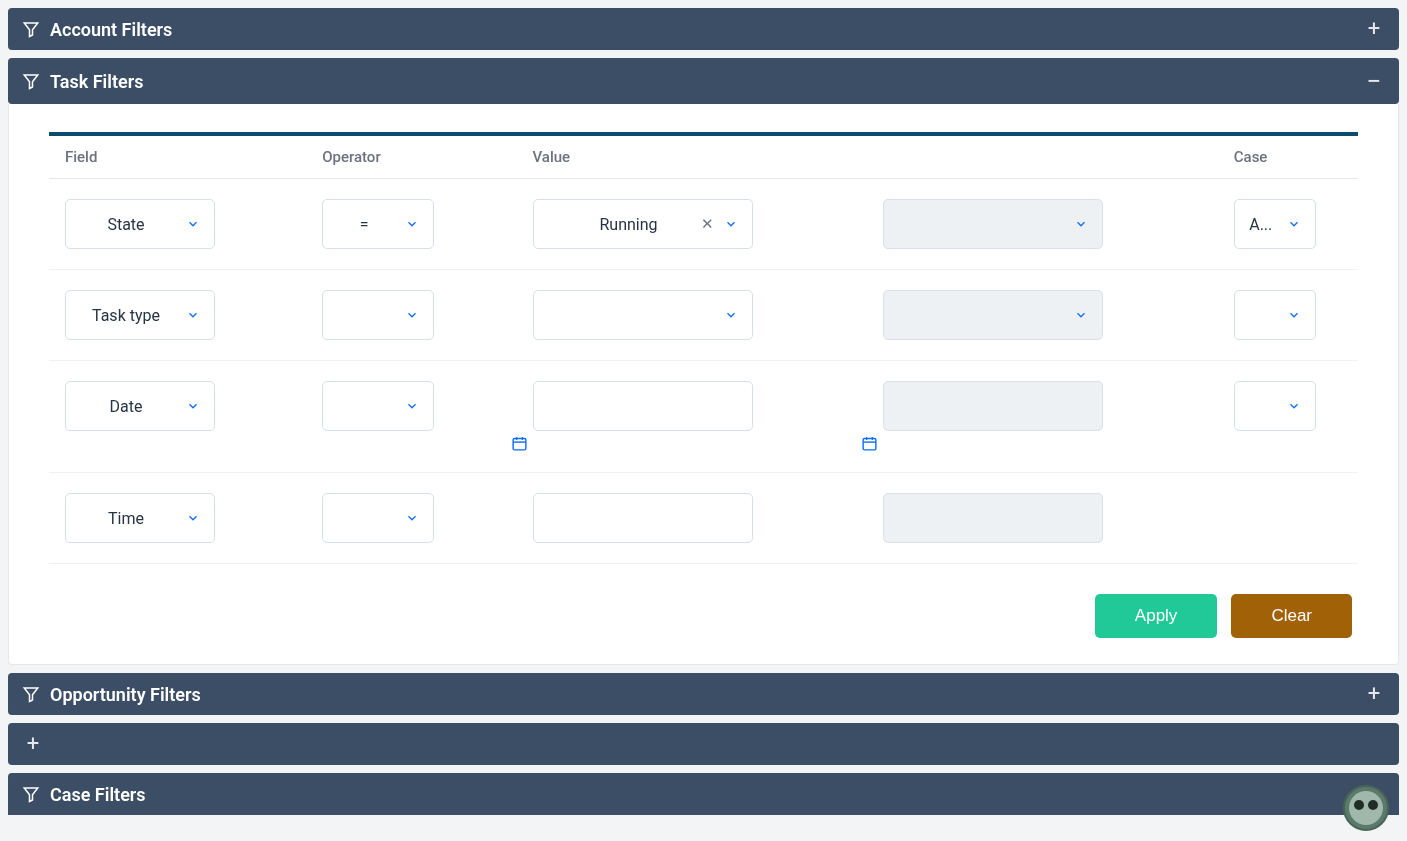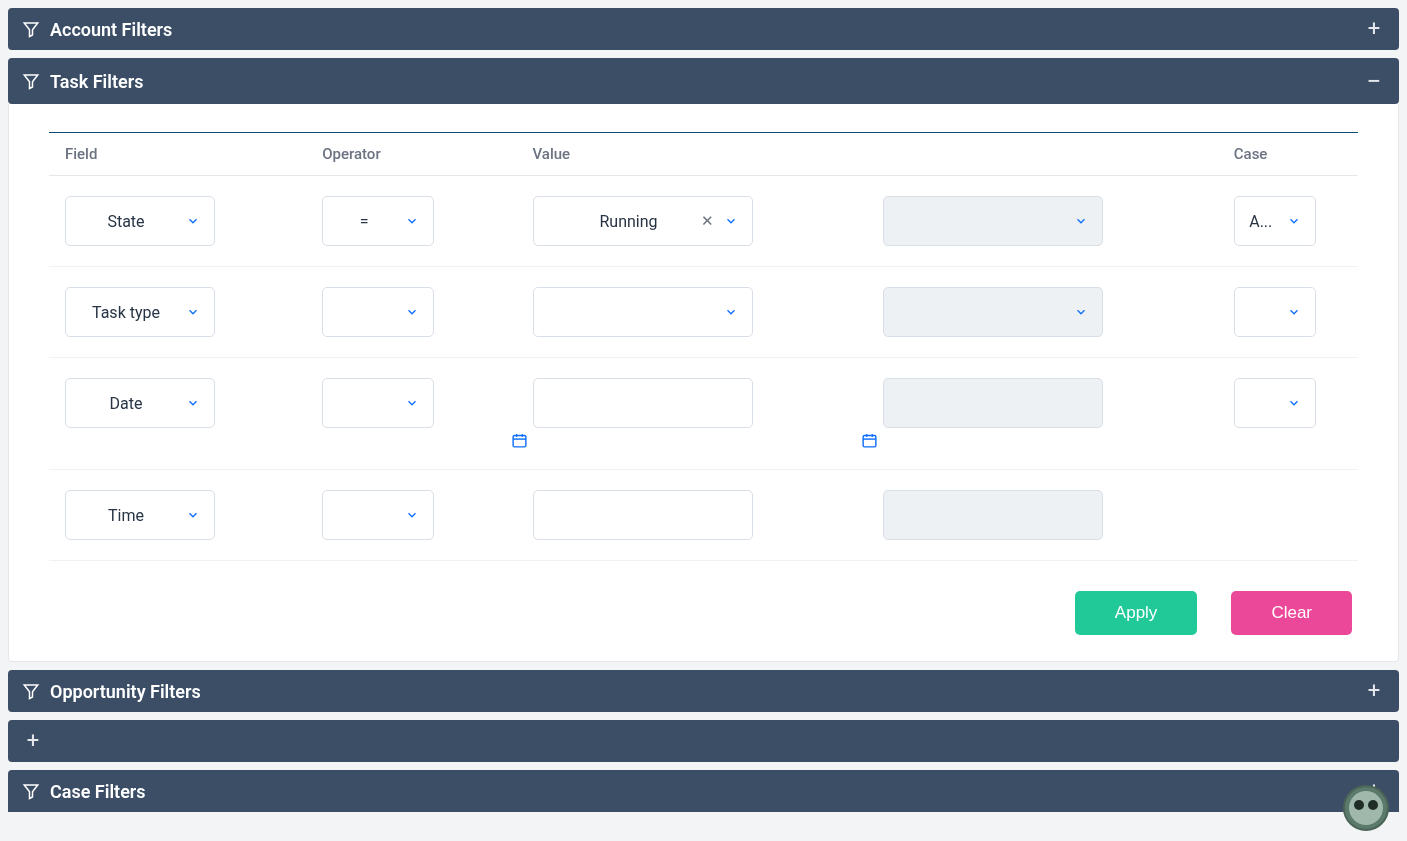--- a/index.html
+++ b/index.html
@@ -49,21 +49,21 @@
   .filter-table {
     width: 100%;
     border-collapse: collapse;
   }
   .filter-table thead th {
     text-align: left;
     font-weight: 500;
     color: #6b7280;
     font-size: 15px;
     padding: 12px 16px;
-    border-top: 1px solid #0c4a6e;
+    border-top: 4px solid #0c4a6e;
     border-bottom: 1px solid #e5e7eb;
   }
   .filter-table tbody td {
     padding: 20px 16px;
     border-bottom: 1px solid #f0f1f3;
     vertical-align: top;
   }
   .filter-table tbody tr:last-child td {
     border-bottom: 1px solid #f0f1f3;
   }
@@ -146,21 +146,21 @@
   }
   .btn {
     border: none;
     border-radius: 5px;
     padding: 12px 40px;
     font-size: 17px;
     color: #fff;
     cursor: pointer;
   }
   .btn-apply { background: #20c997; }
-  .btn-clear { background: #ec4899; margin-left: 20px; }
+  .btn-clear { background: #a16207; }
 
   .avatar {
     position: fixed;
     right: 18px;
     bottom: 10px;
     width: 46px;
     height: 46px;
     border-radius: 50%;
     background: #5b7a6c;
     border: 2px solid #4a6557;

